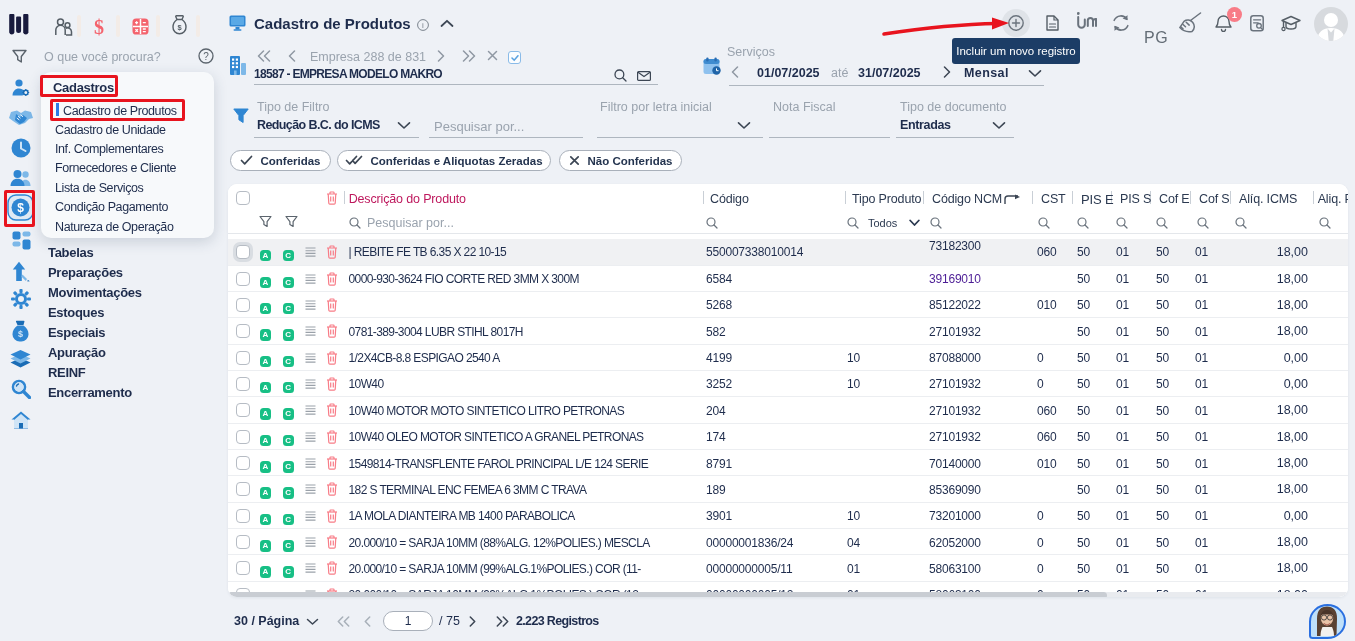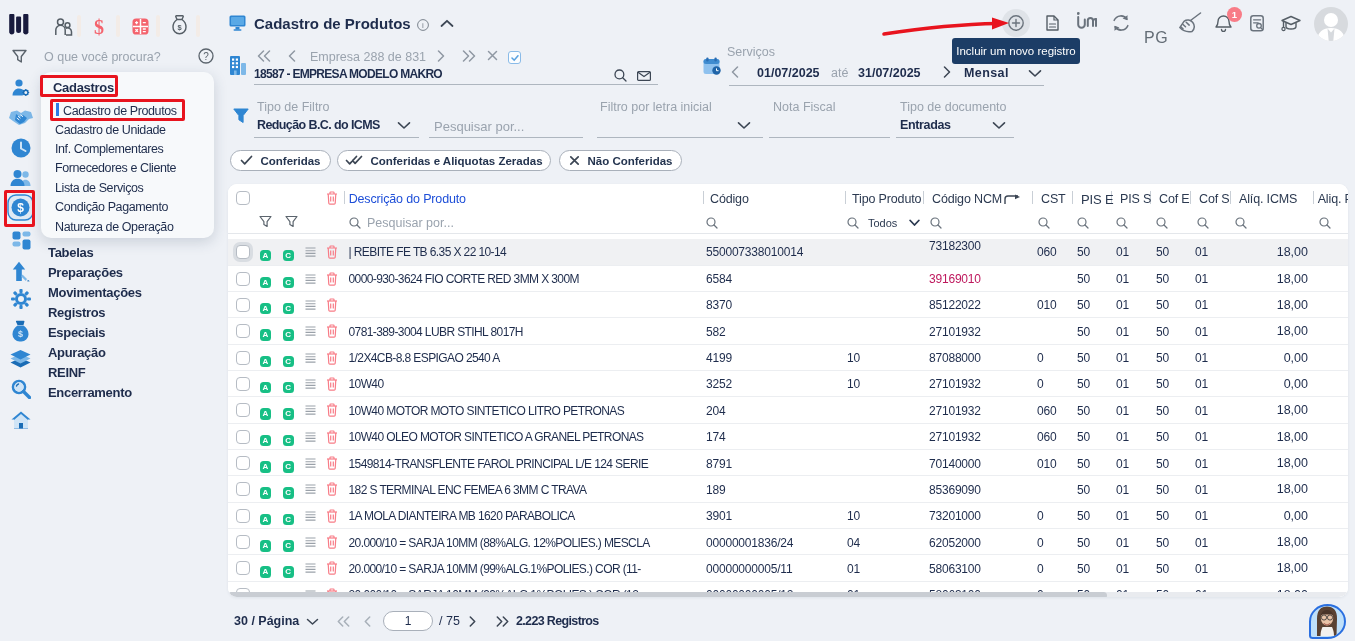--- a/index.html
+++ b/index.html
@@ -184,21 +184,21 @@
 <div class="abs" style="left:55px; top:123px; font-size:12.5px; letter-spacing:-0.4px; z-index:31; color:#1e2c4c;">Cadastro de Unidade</div>
 <div class="abs" style="left:55px; top:142px; font-size:12.5px; letter-spacing:-0.4px; z-index:31; color:#1e2c4c;">Inf. Complementares</div>
 <div class="abs" style="left:55px; top:161px; font-size:12.5px; letter-spacing:-0.4px; z-index:31; color:#1e2c4c;">Fornecedores e Cliente</div>
 <div class="abs" style="left:55px; top:181px; font-size:12.5px; letter-spacing:-0.4px; z-index:31; color:#1e2c4c;">Lista de Serviços</div>
 <div class="abs" style="left:55px; top:200px; font-size:12.5px; letter-spacing:-0.4px; z-index:31; color:#1e2c4c;">Condição Pagamento</div>
 <div class="abs" style="left:55px; top:220px; font-size:12.5px; letter-spacing:-0.4px; z-index:31; color:#1e2c4c;">Natureza de Operação</div>
 
 <div class="abs" style="left:48px; top:245px; font-size:13px; letter-spacing:-0.3px; font-weight:bold; color:#1e2c4c;">Tabelas</div>
 <div class="abs" style="left:48px; top:265px; font-size:13px; letter-spacing:-0.3px; font-weight:bold; color:#1e2c4c;">Preparações</div>
 <div class="abs" style="left:48px; top:285px; font-size:13px; letter-spacing:-0.3px; font-weight:bold; color:#1e2c4c;">Movimentações</div>
-<div class="abs" style="left:48px; top:305px; font-size:13px; letter-spacing:-0.3px; font-weight:bold; color:#1e2c4c;">Registros</div>
+<div class="abs" style="left:48px; top:305px; font-size:13px; letter-spacing:-0.3px; font-weight:bold; color:#1e2c4c;">Estoques</div>
 <div class="abs" style="left:48px; top:325px; font-size:13px; letter-spacing:-0.3px; font-weight:bold; color:#1e2c4c;">Especiais</div>
 <div class="abs" style="left:48px; top:345px; font-size:13px; letter-spacing:-0.3px; font-weight:bold; color:#1e2c4c;">Apuração</div>
 <div class="abs" style="left:48px; top:365px; font-size:13px; letter-spacing:-0.3px; font-weight:bold; color:#1e2c4c;">REINF</div>
 <div class="abs" style="left:48px; top:385px; font-size:13px; letter-spacing:-0.3px; font-weight:bold; color:#1e2c4c;">Encerramento</div>
 
 <div class="redbox" style="left:40px; top:75px; width:78px; height:22px;"></div>
 <div class="redbox" style="left:50px; top:99px; width:135px; height:22px;"></div>
 <div class="redbox" style="left:4px; top:190px; width:31px; height:37px;"></div>
 
 <div class="abs" style="left:229px; top:15px;">
@@ -460,21 +460,21 @@
 <div class="abs" style="left:475px; top:7px; width:1px; height:13px; background:#c9cfd6;"></div>
 <div class="abs" style="left:617px; top:7px; width:1px; height:13px; background:#c9cfd6;"></div>
 <div class="abs" style="left:695px; top:7px; width:1px; height:13px; background:#c9cfd6;"></div>
 <div class="abs" style="left:804px; top:7px; width:1px; height:13px; background:#c9cfd6;"></div>
 <div class="abs" style="left:844px; top:7px; width:1px; height:13px; background:#c9cfd6;"></div>
 <div class="abs" style="left:883px; top:7px; width:1px; height:13px; background:#c9cfd6;"></div>
 <div class="abs" style="left:922px; top:7px; width:1px; height:13px; background:#c9cfd6;"></div>
 <div class="abs" style="left:962px; top:7px; width:1px; height:13px; background:#c9cfd6;"></div>
 <div class="abs" style="left:1002px; top:7px; width:1px; height:13px; background:#c9cfd6;"></div>
 <div class="abs" style="left:1084.5px; top:7px; width:1px; height:13px; background:#c9cfd6;"></div>
-<div class="abs" style="left:120.7px; top:8px; font-size:12.5px; letter-spacing:-0.15px; color:#1d4ed8; white-space:nowrap;">Descrição do Produto</div>
+<div class="abs" style="left:120.7px; top:8px; font-size:12.5px; letter-spacing:-0.15px; color:#be185d; white-space:nowrap;">Descrição do Produto</div>
 <div class="abs" style="left:482px; top:8px; font-size:12.5px; letter-spacing:-0.15px; color:#2b3950; white-space:nowrap;">Código</div>
 <div class="abs" style="left:624px; top:8px; font-size:12.5px; letter-spacing:-0.15px; color:#2b3950; white-space:nowrap;">Tipo Produto</div>
 <div class="abs" style="left:704px; top:8px; font-size:12.5px; letter-spacing:-0.15px; color:#2b3950; white-space:nowrap;">Código NCM</div>
 <div class="abs" style="left:813px; top:8px; font-size:12.5px; letter-spacing:-0.15px; color:#2b3950; white-space:nowrap;text-align:center;">CST</div>
 <div class="abs" style="left:853px; top:8px; font-size:13px; letter-spacing:-0.15px; color:#2b3950; white-space:nowrap;">PIS E</div>
 <div class="abs" style="left:892px; top:8px; font-size:12.5px; letter-spacing:-0.15px; color:#2b3950; white-space:nowrap;">PIS S</div>
 <div class="abs" style="left:931px; top:8px; font-size:12.5px; letter-spacing:-0.15px; color:#2b3950; white-space:nowrap;">Cof E</div>
 <div class="abs" style="left:971px; top:8px; font-size:12.5px; letter-spacing:-0.15px; color:#2b3950; white-space:nowrap;">Cof S</div>
 <div class="abs" style="left:1011px; top:8px; font-size:12.5px; letter-spacing:-0.15px; color:#2b3950; white-space:nowrap;">Alíq. ICMS</div>
 <div class="abs" style="left:1089.7px; top:8px; font-size:12.5px; letter-spacing:-0.15px; color:#2b3950; white-space:nowrap;">Aliq. P</div>
@@ -593,21 +593,21 @@
 <div class="abs" style="left:98px; top:6px;">
         <svg width="12" height="14" viewBox="0 0 12 14">
           <g stroke="#f87c87" stroke-width="1.2" fill="none">
             <path d="M1 3 h10"></path>
             <path d="M4 3 V1.6 a0.6 0.6 0 0 1 .6-.6 h2.8 a0.6 0.6 0 0 1 .6.6 V3"></path>
             <path d="M2.2 3 l.6 9.2 a1 1 0 0 0 1 .9 h4.4 a1 1 0 0 0 1-.9 L9.8 3"></path>
             <path d="M4.7 5.5 v5 M7.3 5.5 v5"></path>
           </g>
         </svg>
       </div>
-<div class="abs" style="left:120.5px; top:6.5px; font-size:12px; letter-spacing:-0.6px; color:#1e2c4c; white-space:nowrap;">| REBITE FE TB 6.35 X 22 10-14</div>
+<div class="abs" style="left:120.5px; top:6.5px; font-size:12px; letter-spacing:-0.6px; color:#1e2c4c; white-space:nowrap;">| REBITE FE TB 6.35 X 22 10-15</div>
 <div class="abs" style="left:478px; top:6.5px; font-size:12px; letter-spacing:-0.2px; color:#1e2c4c;">550007338010014</div>
 <div class="abs" style="left:701px; top:0; font-size:12px; letter-spacing:-0.2px; color:#1e2c4c;">73182300</div>
 <div class="abs" style="left:809px; top:6.5px; font-size:12px; letter-spacing:-0.2px; color:#1e2c4c;">060</div>
 <div class="abs" style="left:849px; top:6.5px; font-size:12px; letter-spacing:-0.2px; color:#1e2c4c;">50</div>
 <div class="abs" style="left:888px; top:6.5px; font-size:12px; letter-spacing:-0.2px; color:#1e2c4c;">01</div>
 <div class="abs" style="left:928px; top:6.5px; font-size:12px; letter-spacing:-0.2px; color:#1e2c4c;">50</div>
 <div class="abs" style="left:967px; top:6.5px; font-size:12px; letter-spacing:-0.2px; color:#1e2c4c;">01</div>
 <div class="abs" style="left:1040px; top:6px; width:40px; text-align:right; font-size:12.5px; color:#1e2c4c;">18,00</div>
 </div>
 <div class="abs" style="left:0; top:80.6px; width:1120px; height:26.35px; background:#fff; border-top:1px solid #eceef1;">
@@ -626,21 +626,21 @@
           <g stroke="#f87c87" stroke-width="1.2" fill="none">
             <path d="M1 3 h10"></path>
             <path d="M4 3 V1.6 a0.6 0.6 0 0 1 .6-.6 h2.8 a0.6 0.6 0 0 1 .6.6 V3"></path>
             <path d="M2.2 3 l.6 9.2 a1 1 0 0 0 1 .9 h4.4 a1 1 0 0 0 1-.9 L9.8 3"></path>
             <path d="M4.7 5.5 v5 M7.3 5.5 v5"></path>
           </g>
         </svg>
       </div>
 <div class="abs" style="left:120.5px; top:6.5px; font-size:12px; letter-spacing:-0.6px; color:#1e2c4c; white-space:nowrap;">0000-930-3624 FIO CORTE RED 3MM X 300M</div>
 <div class="abs" style="left:478px; top:6.5px; font-size:12px; letter-spacing:-0.2px; color:#1e2c4c;">6584</div>
-<div class="abs" style="left:701px; top:6.5px; font-size:12px; letter-spacing:-0.2px; color:#be185d;">39169010</div>
+<div class="abs" style="left:701px; top:6.5px; font-size:12px; letter-spacing:-0.2px; color:#4c1d95;">39169010</div>
 <div class="abs" style="left:849px; top:6.5px; font-size:12px; letter-spacing:-0.2px; color:#1e2c4c;">50</div>
 <div class="abs" style="left:888px; top:6.5px; font-size:12px; letter-spacing:-0.2px; color:#1e2c4c;">01</div>
 <div class="abs" style="left:928px; top:6.5px; font-size:12px; letter-spacing:-0.2px; color:#1e2c4c;">50</div>
 <div class="abs" style="left:967px; top:6.5px; font-size:12px; letter-spacing:-0.2px; color:#1e2c4c;">01</div>
 <div class="abs" style="left:1040px; top:6px; width:40px; text-align:right; font-size:12.5px; color:#1e2c4c;">18,00</div>
 </div>
 <div class="abs" style="left:0; top:106.9px; width:1120px; height:26.35px; background:#fff; border-top:1px solid #eceef1;">
 <div class="abs" style="left:8px; top:6px; width:14px; height:14px; border:1.5px solid #b6bcc4; border-radius:4px; background:#fff; "></div>
 <div class="abs" style="left:31.7px; top:7px;"><span style="display:inline-block; width:11.5px; height:11.5px; background:#17bf85; border-radius:3.5px; color:#fff; font-size:8px; font-weight:bold; text-align:center; line-height:11.5px; vertical-align:middle;">A</span></div>
 <div class="abs" style="left:54.5px; top:7px;"><span style="display:inline-block; width:11.5px; height:11.5px; background:#17bf85; border-radius:3.5px; color:#fff; font-size:8px; font-weight:bold; text-align:center; line-height:11.5px; vertical-align:middle;">C</span></div>
@@ -654,21 +654,21 @@
 <div class="abs" style="left:98px; top:6px;">
         <svg width="12" height="14" viewBox="0 0 12 14">
           <g stroke="#f87c87" stroke-width="1.2" fill="none">
             <path d="M1 3 h10"></path>
             <path d="M4 3 V1.6 a0.6 0.6 0 0 1 .6-.6 h2.8 a0.6 0.6 0 0 1 .6.6 V3"></path>
             <path d="M2.2 3 l.6 9.2 a1 1 0 0 0 1 .9 h4.4 a1 1 0 0 0 1-.9 L9.8 3"></path>
             <path d="M4.7 5.5 v5 M7.3 5.5 v5"></path>
           </g>
         </svg>
       </div>
-<div class="abs" style="left:478px; top:6.5px; font-size:12px; letter-spacing:-0.2px; color:#1e2c4c;">8370</div>
+<div class="abs" style="left:478px; top:6.5px; font-size:12px; letter-spacing:-0.2px; color:#1e2c4c;">5268</div>
 <div class="abs" style="left:701px; top:6.5px; font-size:12px; letter-spacing:-0.2px; color:#1e2c4c;">85122022</div>
 <div class="abs" style="left:809px; top:6.5px; font-size:12px; letter-spacing:-0.2px; color:#1e2c4c;">010</div>
 <div class="abs" style="left:849px; top:6.5px; font-size:12px; letter-spacing:-0.2px; color:#1e2c4c;">50</div>
 <div class="abs" style="left:888px; top:6.5px; font-size:12px; letter-spacing:-0.2px; color:#1e2c4c;">01</div>
 <div class="abs" style="left:928px; top:6.5px; font-size:12px; letter-spacing:-0.2px; color:#1e2c4c;">50</div>
 <div class="abs" style="left:967px; top:6.5px; font-size:12px; letter-spacing:-0.2px; color:#1e2c4c;">01</div>
 <div class="abs" style="left:1040px; top:6px; width:40px; text-align:right; font-size:12.5px; color:#1e2c4c;">18,00</div>
 </div>
 <div class="abs" style="left:0; top:133.2px; width:1120px; height:26.35px; background:#fff; border-top:1px solid #eceef1;">
 <div class="abs" style="left:8px; top:6px; width:14px; height:14px; border:1.5px solid #b6bcc4; border-radius:4px; background:#fff; "></div>
@@ -901,21 +901,21 @@
 <div class="abs" style="left:98px; top:6px;">
         <svg width="12" height="14" viewBox="0 0 12 14">
           <g stroke="#f87c87" stroke-width="1.2" fill="none">
             <path d="M1 3 h10"></path>
             <path d="M4 3 V1.6 a0.6 0.6 0 0 1 .6-.6 h2.8 a0.6 0.6 0 0 1 .6.6 V3"></path>
             <path d="M2.2 3 l.6 9.2 a1 1 0 0 0 1 .9 h4.4 a1 1 0 0 0 1-.9 L9.8 3"></path>
             <path d="M4.7 5.5 v5 M7.3 5.5 v5"></path>
           </g>
         </svg>
       </div>
-<div class="abs" style="left:120.5px; top:6.5px; font-size:12px; letter-spacing:-0.6px; color:#1e2c4c; white-space:nowrap;">1A MOLA DIANTEIRA MB 1620 PARABOLICA</div>
+<div class="abs" style="left:120.5px; top:6.5px; font-size:12px; letter-spacing:-0.6px; color:#1e2c4c; white-space:nowrap;">1A MOLA DIANTEIRA MB 1400 PARABOLICA</div>
 <div class="abs" style="left:478px; top:6.5px; font-size:12px; letter-spacing:-0.2px; color:#1e2c4c;">3901</div>
 <div class="abs" style="left:619px; top:6.5px; font-size:12px; letter-spacing:-0.2px; color:#1e2c4c;">10</div>
 <div class="abs" style="left:701px; top:6.5px; font-size:12px; letter-spacing:-0.2px; color:#1e2c4c;">73201000</div>
 <div class="abs" style="left:809px; top:6.5px; font-size:12px; letter-spacing:-0.2px; color:#1e2c4c;">0</div>
 <div class="abs" style="left:849px; top:6.5px; font-size:12px; letter-spacing:-0.2px; color:#1e2c4c;">50</div>
 <div class="abs" style="left:888px; top:6.5px; font-size:12px; letter-spacing:-0.2px; color:#1e2c4c;">01</div>
 <div class="abs" style="left:928px; top:6.5px; font-size:12px; letter-spacing:-0.2px; color:#1e2c4c;">50</div>
 <div class="abs" style="left:967px; top:6.5px; font-size:12px; letter-spacing:-0.2px; color:#1e2c4c;">01</div>
 <div class="abs" style="left:1040px; top:6px; width:40px; text-align:right; font-size:12.5px; color:#1e2c4c;">0,00</div>
 </div>

